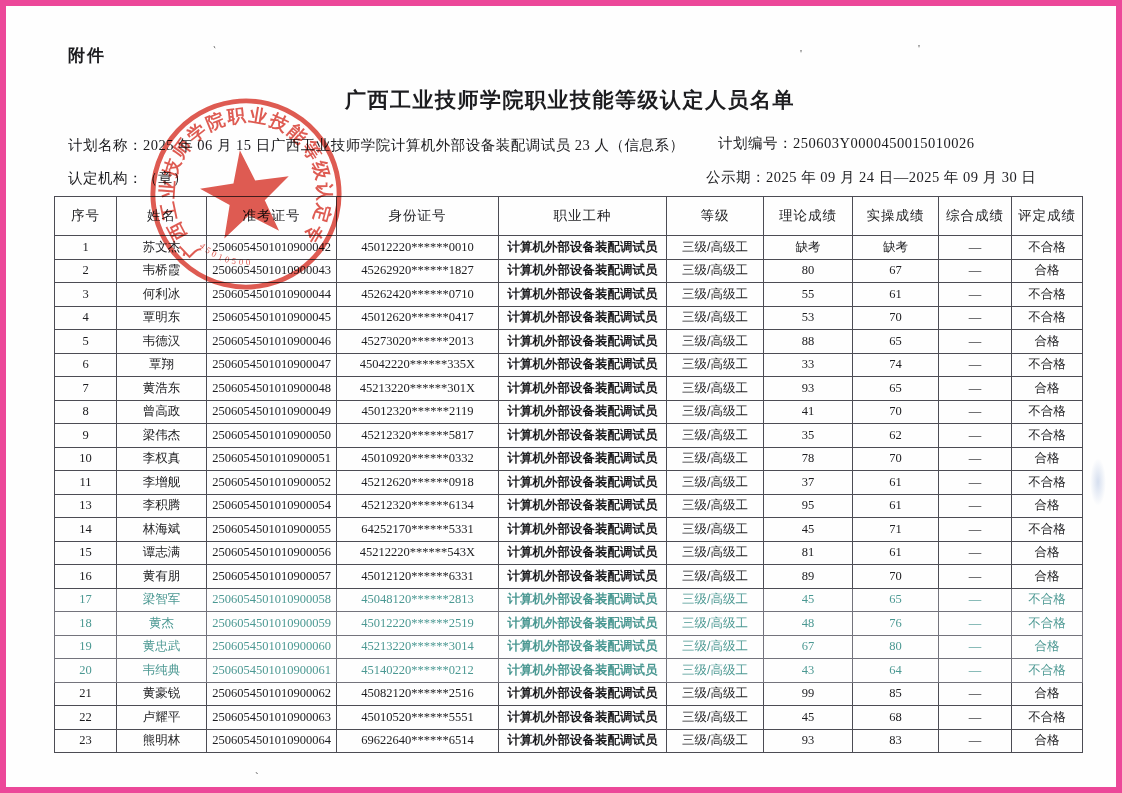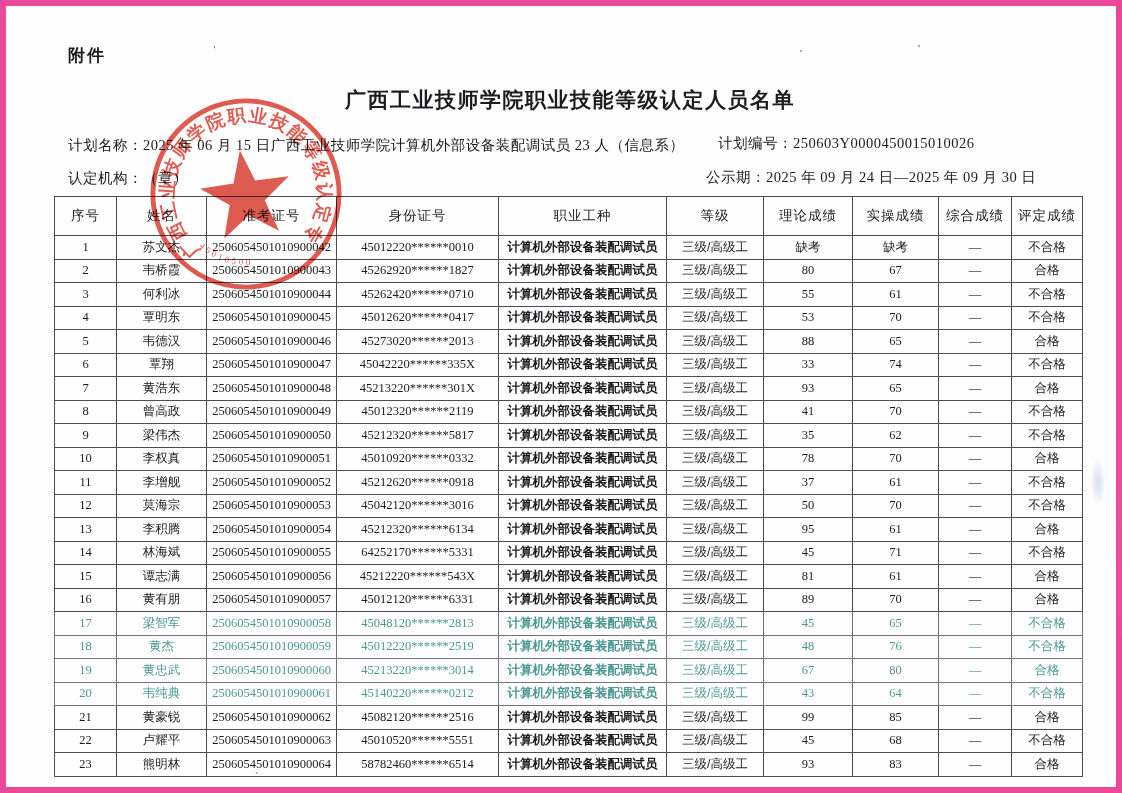--- a/index.html
+++ b/index.html
@@ -215,32 +215,20 @@
           <td class="col2">2506054501010900052</td>
           <td class="col3">45212620******0918</td>
           <td class="col4">计算机外部设备装配调试员</td>
           <td class="col5">三级/高级工</td>
           <td class="col6">37</td>
           <td class="col7">61</td>
           <td class="col8">—</td>
           <td class="col9">不合格</td>
         </tr>
         <tr>
-          <td class="col0">12</td>
-          <td class="col1">莫海宗</td>
-          <td class="col2">2506054501010900053</td>
-          <td class="col3">45042120******3016</td>
-          <td class="col4">计算机外部设备装配调试员</td>
-          <td class="col5">三级/高级工</td>
-          <td class="col6">50</td>
-          <td class="col7">70</td>
-          <td class="col8">—</td>
-          <td class="col9">不合格</td>
-        </tr>
-        <tr>
           <td class="col0">13</td>
           <td class="col1">李积腾</td>
           <td class="col2">2506054501010900054</td>
           <td class="col3">45212320******6134</td>
           <td class="col4">计算机外部设备装配调试员</td>
           <td class="col5">三级/高级工</td>
           <td class="col6">95</td>
           <td class="col7">61</td>
           <td class="col8">—</td>
           <td class="col9">合格</td>
@@ -350,21 +338,21 @@
           <td class="col5">三级/高级工</td>
           <td class="col6">45</td>
           <td class="col7">68</td>
           <td class="col8">—</td>
           <td class="col9">不合格</td>
         </tr>
         <tr>
           <td class="col0">23</td>
           <td class="col1">熊明林</td>
           <td class="col2">2506054501010900064</td>
-          <td class="col3">58782460******6514</td>
+          <td class="col3">69622640******6514</td>
           <td class="col4">计算机外部设备装配调试员</td>
           <td class="col5">三级/高级工</td>
           <td class="col6">93</td>
           <td class="col7">83</td>
           <td class="col8">—</td>
           <td class="col9">合格</td>
         </tr>
       </tbody>
   </table>
 

